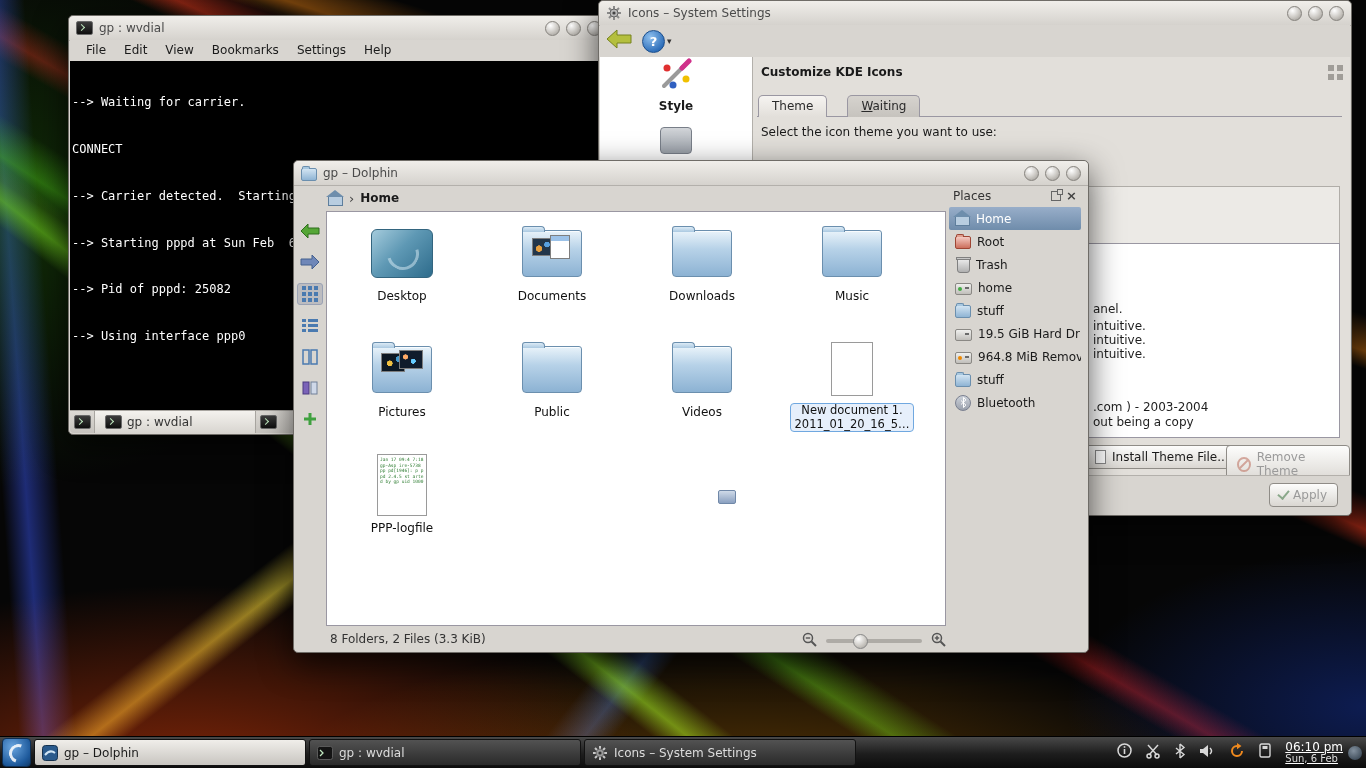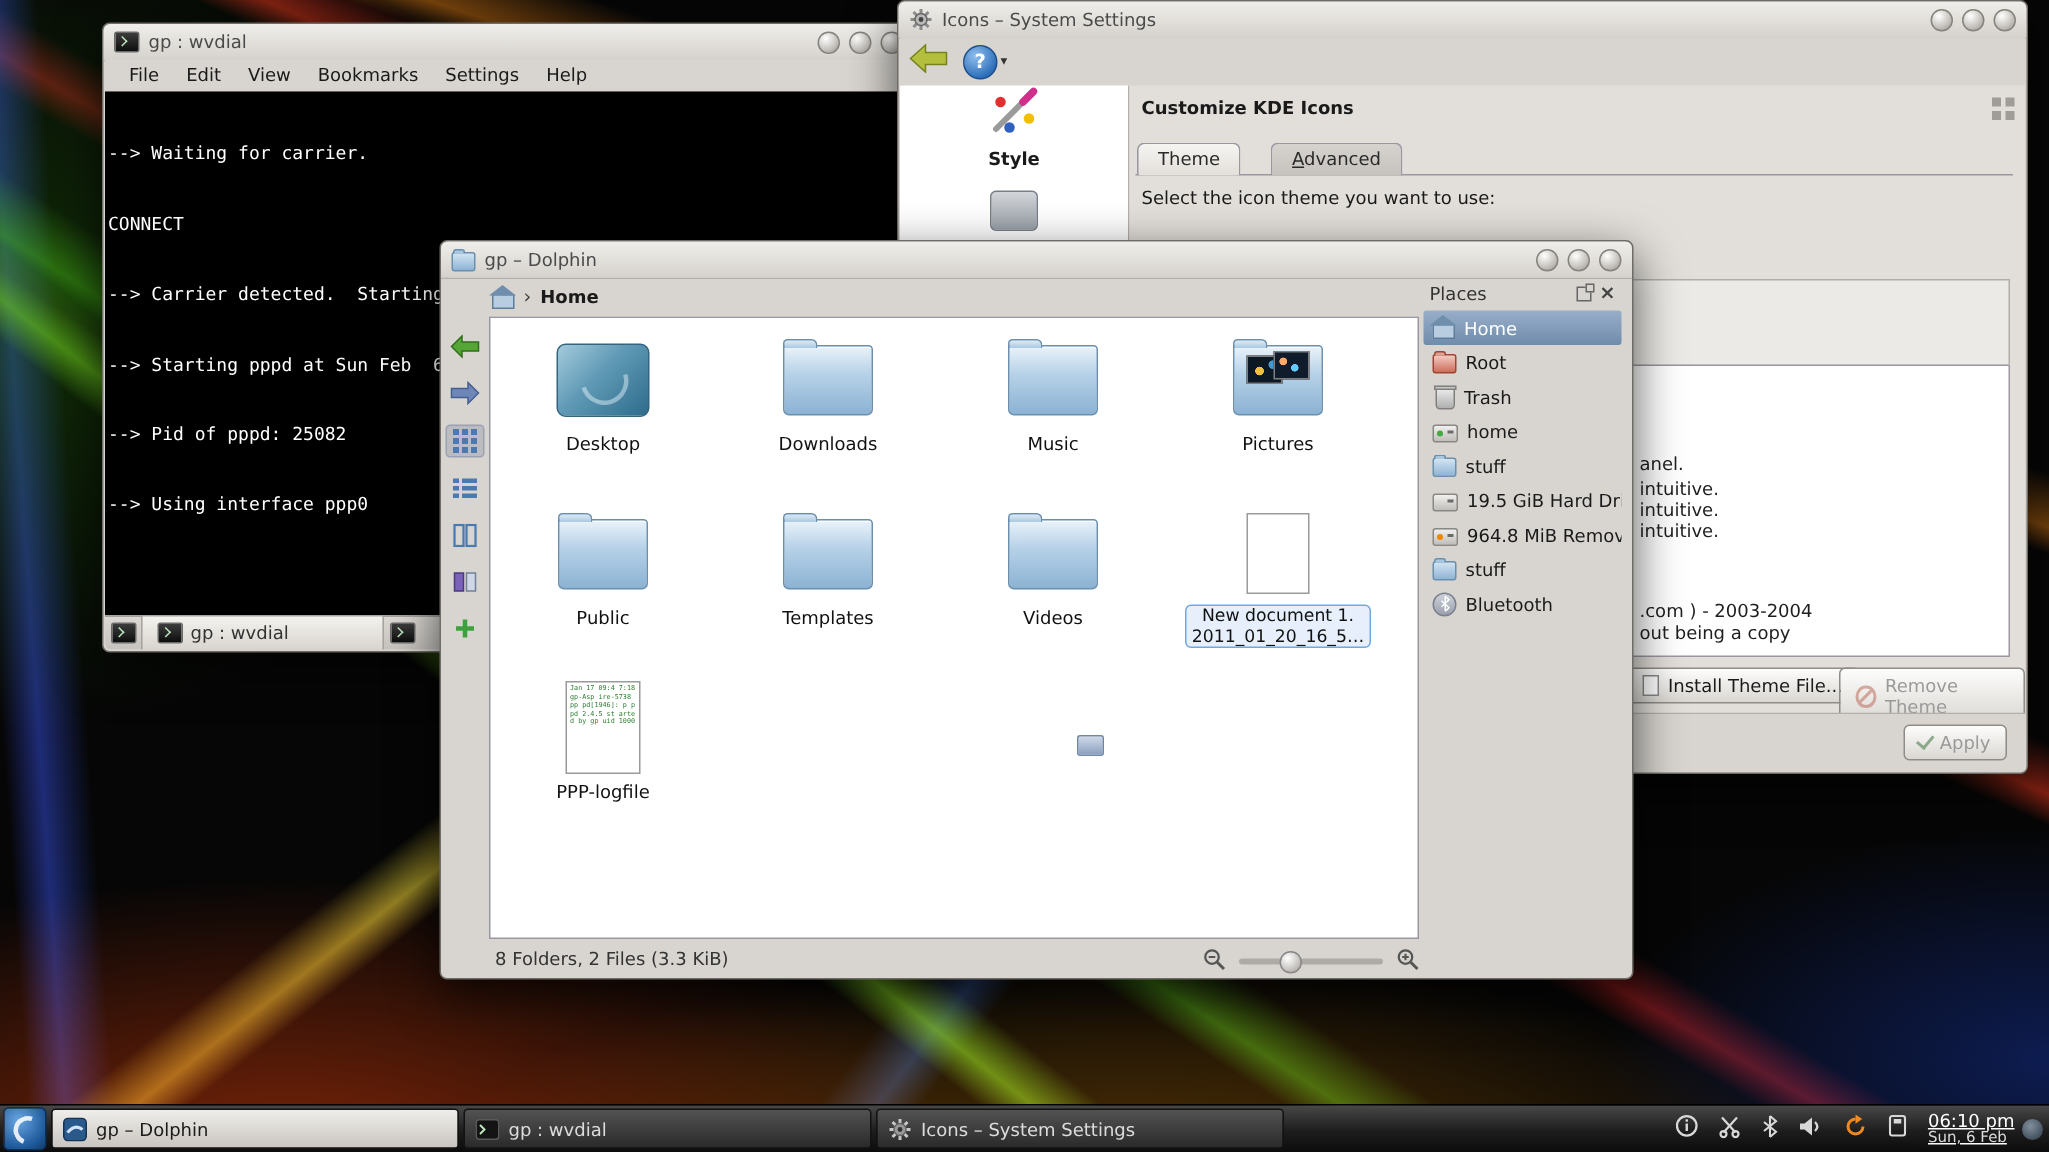--- a/index.html
+++ b/index.html
@@ -311,21 +311,21 @@
         </div>
         <div class="side-item2">
           <span class="mon-ico"></span>
         </div>
       </div>
       <div class="set-main">
         <div class="set-heading">Customize KDE Icons</div>
         <span class="corner-ico"></span>
         <div class="set-tabs">
           <span class="tab active">Theme</span>
-          <span class="tab adv">Advanced</span>
+          <span class="tab adv">Waiting</span>
         </div>
         <div class="tab-line"></div>
         <div class="select-label">Select the icon theme you want to use:</div>
         <div class="preview-box"></div>
         <div class="theme-list">
           <span class="frag f0">anel.</span>
           <span class="frag f1">intuitive.</span>
           <span class="frag f2">intuitive.</span>
           <span class="frag f3">intuitive.</span>
           <span class="frag f4">.com ) - 2003-2004</span>
@@ -428,20 +428,29 @@
     <div class="d-view">
       <div class="icon-grid">
         <div class="cell">
           <span class="iconbox">
               <span class="desk-ico"></span>
             </span>
           <span class="lbl">Desktop</span>
         </div>
         <div class="cell">
           <span class="iconbox">
+              <span class="dfolder">
+                <span class="th th-photo1"></span>
+                <span class="th th-doc"></span>
+              </span>
+            </span>
+          <span class="lbl">Documents</span>
+        </div>
+        <div class="cell">
+          <span class="iconbox">
               <span class="dfolder"></span>
             </span>
           <span class="lbl">Downloads</span>
         </div>
         <div class="cell">
           <span class="iconbox">
               <span class="dfolder"></span>
             </span>
           <span class="lbl">Music</span>
         </div>
@@ -452,26 +461,20 @@
                 <span class="th th-photo3"></span>
               </span>
             </span>
           <span class="lbl">Pictures</span>
         </div>
         <div class="cell">
           <span class="iconbox">
               <span class="dfolder"></span>
             </span>
           <span class="lbl">Public</span>
-        </div>
-        <div class="cell">
-          <span class="iconbox">
-              <span class="dfolder"></span>
-            </span>
-          <span class="lbl">Templates</span>
         </div>
         <div class="cell">
           <span class="iconbox">
               <span class="dfolder"></span>
             </span>
           <span class="lbl">Videos</span>
         </div>
         <div class="cell">
           <span class="iconbox">
               <span class="page"></span>

